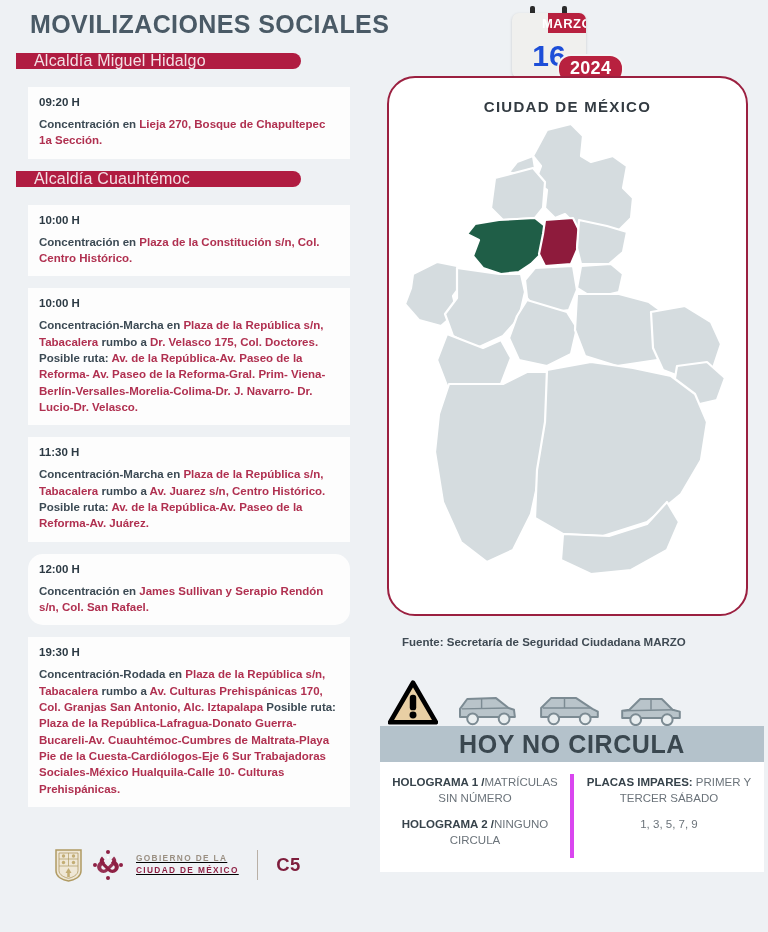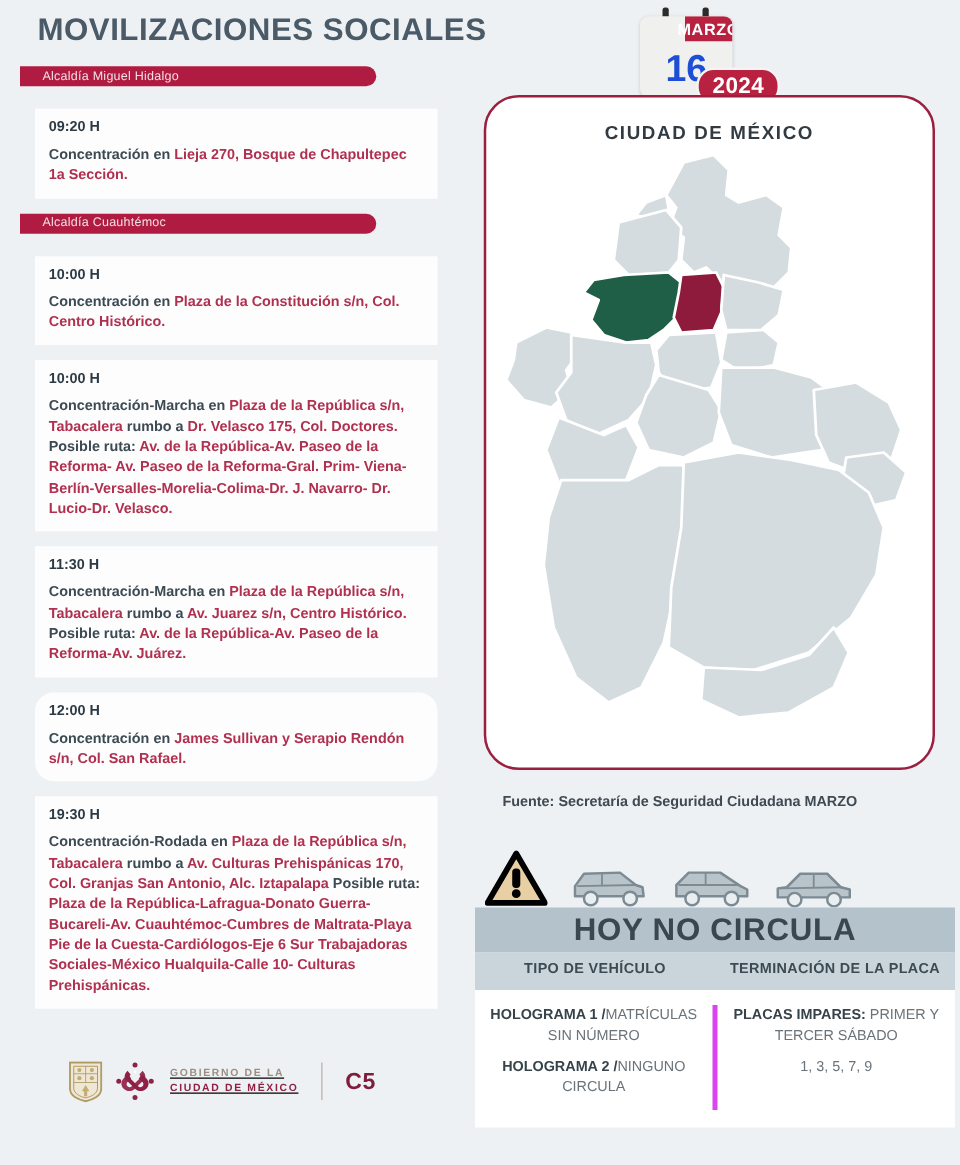--- a/index.html
+++ b/index.html
@@ -34,21 +34,21 @@
   .borough-pill {
     position: absolute;
     left: 16px;
     height: 16px;
     background: #b01c41;
     border-radius: 0 13px 13px 0;
     display: flex;
     align-items: center;
     padding-left: 18px;
     color: #f3dfe4;
-    font-size: 10px;
+    font-size: 16px;
     letter-spacing: 0.2px;
   }
 
   .entry-card {
     position: absolute;
     left: 28px;
     width: 322px;
     background: #fdfdfd;
     padding: 9px 11px 10px 11px;
   }
@@ -407,24 +407,20 @@
       <path d="M4 31 L4 23 L12 22 L24 10 L48 10 L60 22 L68 24 L68 31 Z" fill="#b9c4ca" stroke="#7c8b93" stroke-width="2.2" stroke-linejoin="round"></path>
       <line x1="6" y1="23" x2="62" y2="22" stroke="#7c8b93" stroke-width="1.6"></line>
       <line x1="36" y1="10" x2="36" y2="22" stroke="#7c8b93" stroke-width="1.6"></line>
       <circle cx="19" cy="33" r="6" fill="#e9eef0" stroke="#7c8b93" stroke-width="2.2"></circle>
       <circle cx="54" cy="33" r="6" fill="#e9eef0" stroke="#7c8b93" stroke-width="2.2"></circle>
     </svg>
   </div>
 
   <div class="hnc-banner">HOY NO CIRCULA</div>
 
-  <div class="hnc-head">
-    <div>TIPO DE VEHÍCULO</div>
-    <div>TERMINACIÓN DE LA PLACA</div>
-  </div>
 
   <div class="hnc-body">
     <div class="hnc-col left" id="hnc-col1">
         <div class="grp"><b>HOLOGRAMA 1 /</b><span>MATRÍCULAS SIN NÚMERO</span></div>
         <div class="grp"><b>HOLOGRAMA 2 /</b><span>NINGUNO CIRCULA</span></div>
       </div>
     <div class="hnc-col" id="hnc-col2">
         <div class="grp"><b>PLACAS IMPARES:</b><span> PRIMER Y TERCER SÁBADO</span></div>
         <div class="grp"><span>1, 3, 5, 7, 9</span></div>
       </div>

